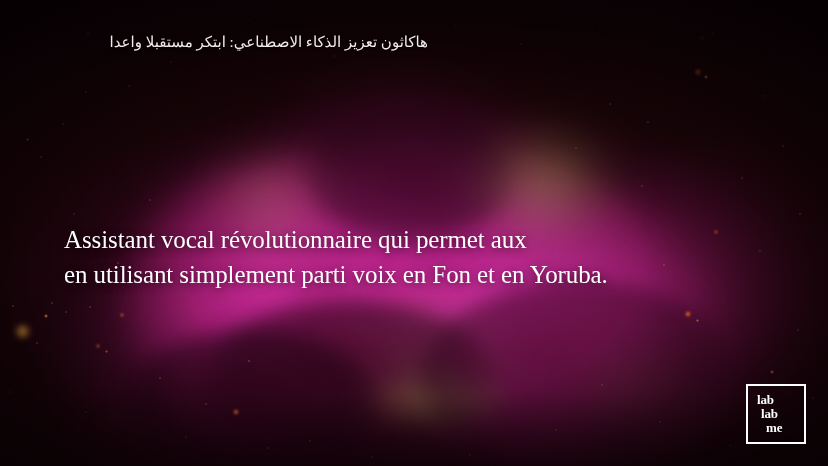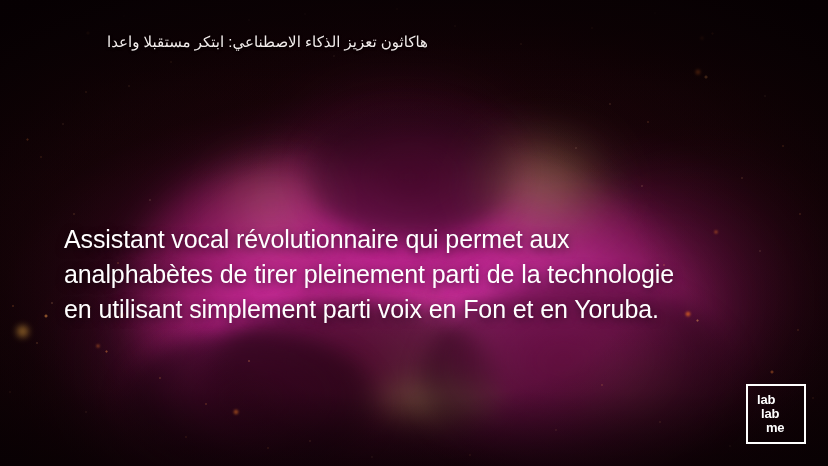--- a/index.html
+++ b/index.html
@@ -80,21 +80,21 @@
       radial-gradient(ellipse 72% 74% at 50% 58%, rgba(0,0,0,0) 38%, rgba(10,1,4,0.42) 66%, rgba(8,1,3,0.86) 88%, rgba(6,0,2,0.97) 100%),
       linear-gradient(to bottom, rgba(10,1,4,0.80) 0%, rgba(10,1,4,0.15) 18%, rgba(10,1,4,0) 40%),
       linear-gradient(to top, rgba(8,1,3,0.55) 0%, rgba(8,1,3,0.10) 16%, rgba(8,1,3,0) 34%);
   }
 
   
   .stars { position:absolute; inset:0; }
   .star { position:absolute; border-radius:50%; }
 
   
-  .content { position:absolute; inset:0; }
+  .content { position:absolute; inset:0;font-family:Liberation Serif, serif; }
 
   #hack-title {
     position:absolute;
     left:28px; top:32px;
     width:400px;
     text-align:right;
     direction:rtl;
     color:#f2eceb;
     font-size:15px;
     line-height:20px;
@@ -250,21 +250,20 @@
   <div class="vignette"></div>
 
   <div class="content">
 
     <div id="hack-title">هاكاثون تعزيز الذكاء الاصطناعي: ابتكر مستقبلا واعدا</div>
 
 
 
     <div id="tagline">
       <span class="ln">Assistant vocal révolutionnaire qui permet aux</span>
-      <span class="ln">analphabètes de tirer pleinement parti de la technologie</span>
       <span class="ln">en utilisant simplement parti voix en Fon et en Yoruba.</span>
     </div>
 
     <div id="lablab-logo">
       <span class="l1">lab</span>
       <span class="l2">lab</span>
       <span class="l3">me</span>
     </div>
 
   </div>

